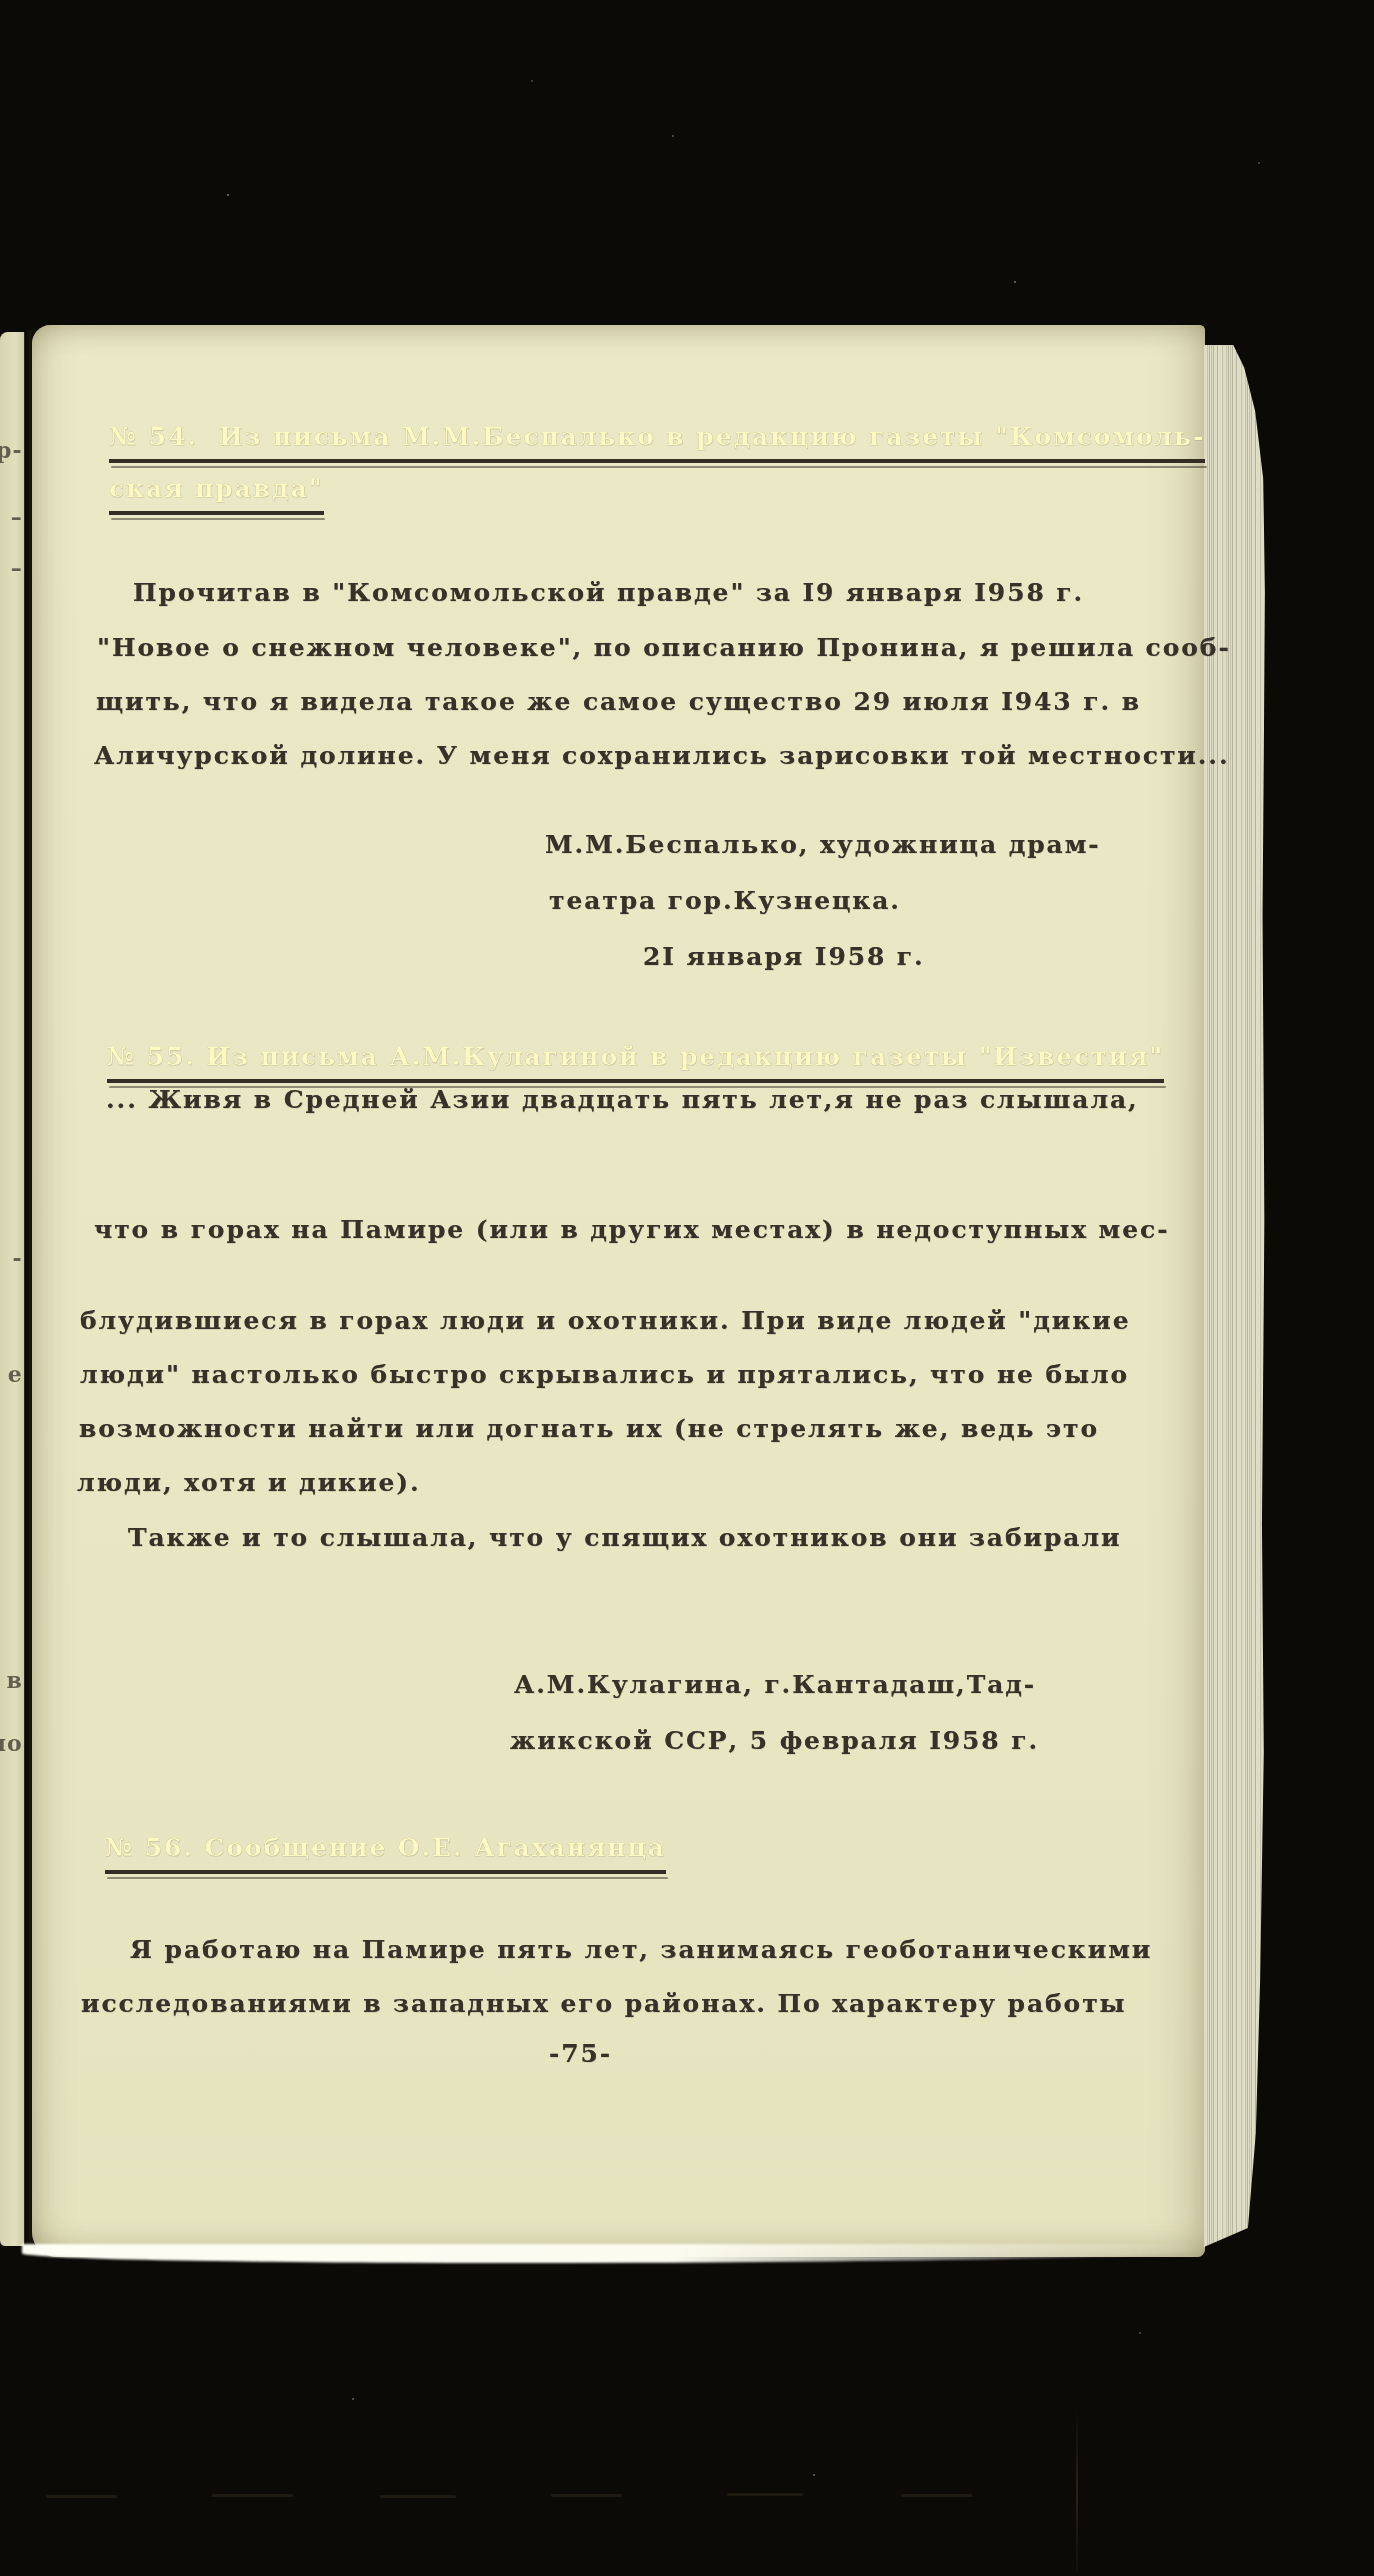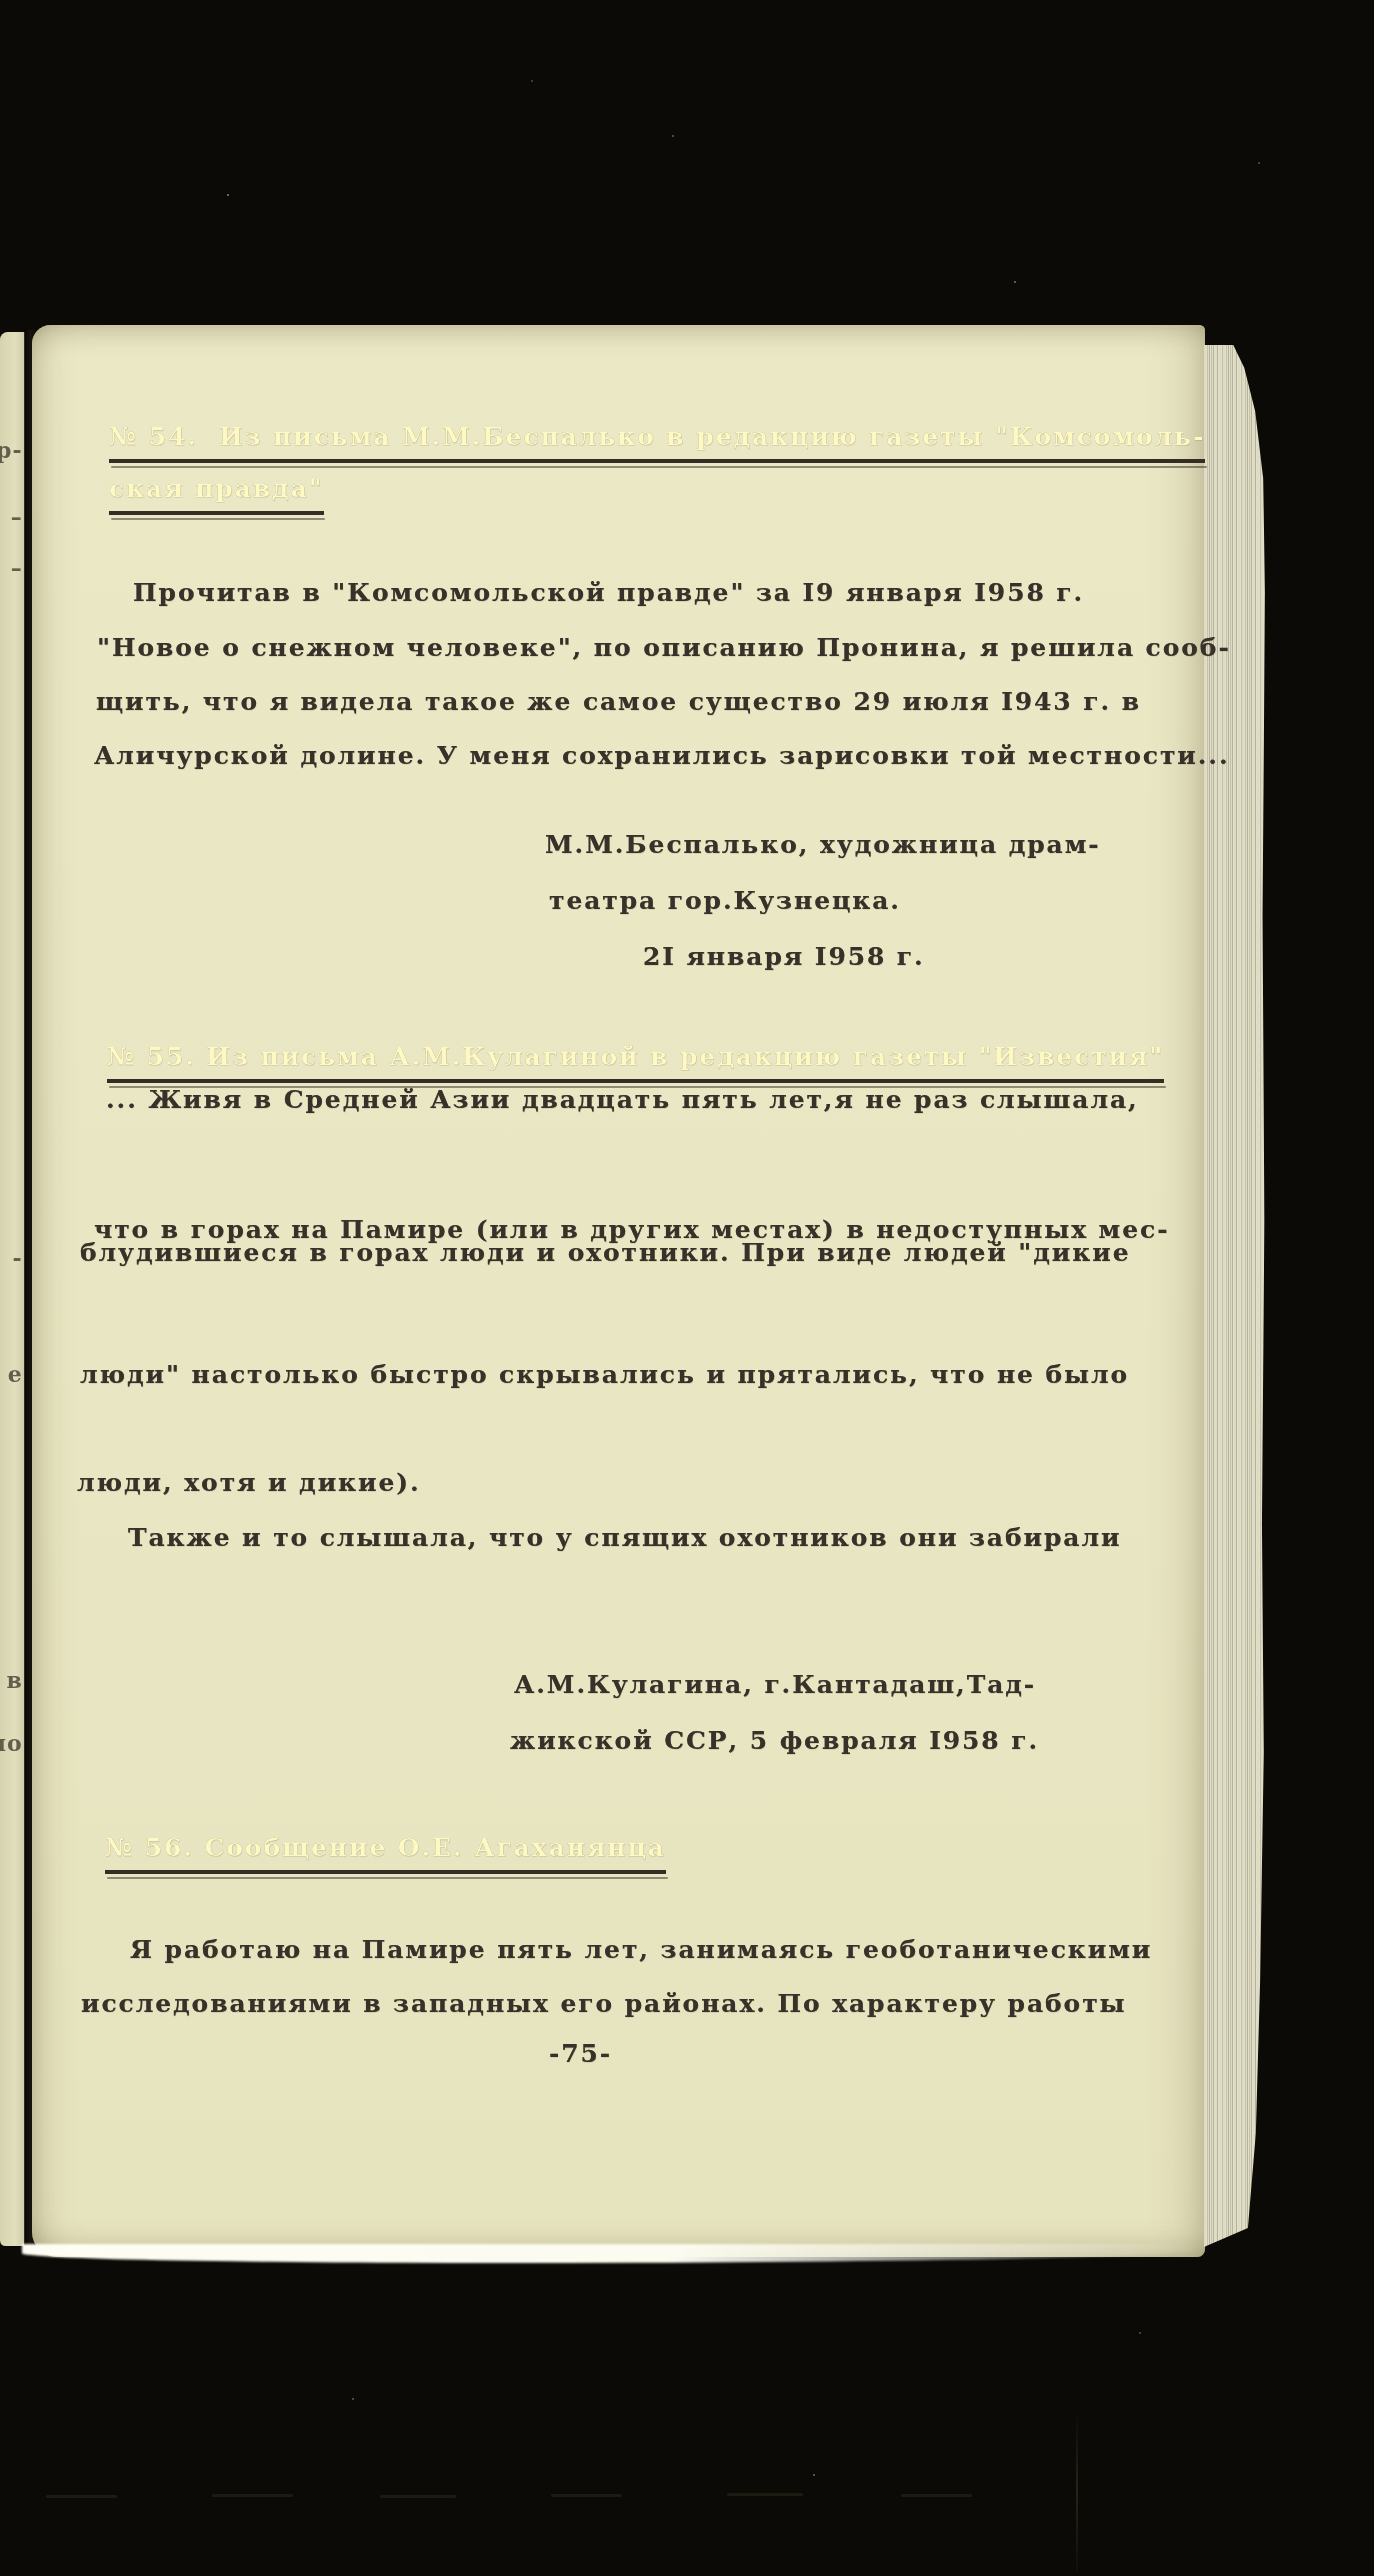--- a/index.html
+++ b/index.html
@@ -112,22 +112,23 @@
   <div class="line" style="left:94px;top:741px;">Аличурской долине. У меня сохранились зарисовки той местности...</div>
 
   <div class="line" style="left:545px;top:830px;">М.М.Беспалько, художница драм-</div>
   <div class="line" style="left:549px;top:886px;">театра гор.Кузнецка.</div>
   <div class="line" style="left:643px;top:942px;">2I января I958 г.</div>
 
   <div class="line h" style="left:107px;top:1042px;">№ 55. Из письма А.М.Кулагиной в редакцию газеты "Известия"</div>
 
   <div class="line" style="left:91px;top:1085px;margin-left:15px;">... Живя в Средней Азии двадцать пять лет,я не раз слышала,</div>
   <div class="line" style="left:94px;top:1197px;margin-top:18px;">что в горах на Памире (или в других местах) в недоступных мес-</div>
-  <div class="line" style="left:80px;top:1238px;text-align:right;">блудившиеся в горах люди и охотники. При виде людей "дикие</div>
+  <div class="line" style="left:80px;top:1306px;text-align:right;">блудившиеся в горах люди и охотники. При виде людей "дикие</div>
   <div class="line" style="left:80px;top:1360px;">люди" настолько быстро скрывались и прятались, что не было</div>
+  <div class="line" style="left:79px;top:1414px;">возможности найти или догнать их (не стрелять же, ведь это</div>
   <div class="line" style="left:77px;top:1468px;">люди, хотя и дикие).</div>
   <div class="line" style="left:128px;top:1523px;">Также и то слышала, что у спящих охотников они забирали</div>
 
   <div class="line" style="left:514px;top:1670px;">А.М.Кулагина, г.Кантадаш,Тад-</div>
   <div class="line" style="left:510px;top:1726px;">жикской ССР, 5 февраля I958 г.</div>
 
   <div class="line h" style="left:105px;top:1833px;">№ 56. Сообщение О.Е. Агаханянца</div>
 
   <div class="line" style="left:81px;top:1989px;">исследованиями в западных его районах. По характеру работы</div>
   <div class="line" style="left:130px;top:1935px;">Я работаю на Памире пять лет, занимаясь геоботаническими</div>

